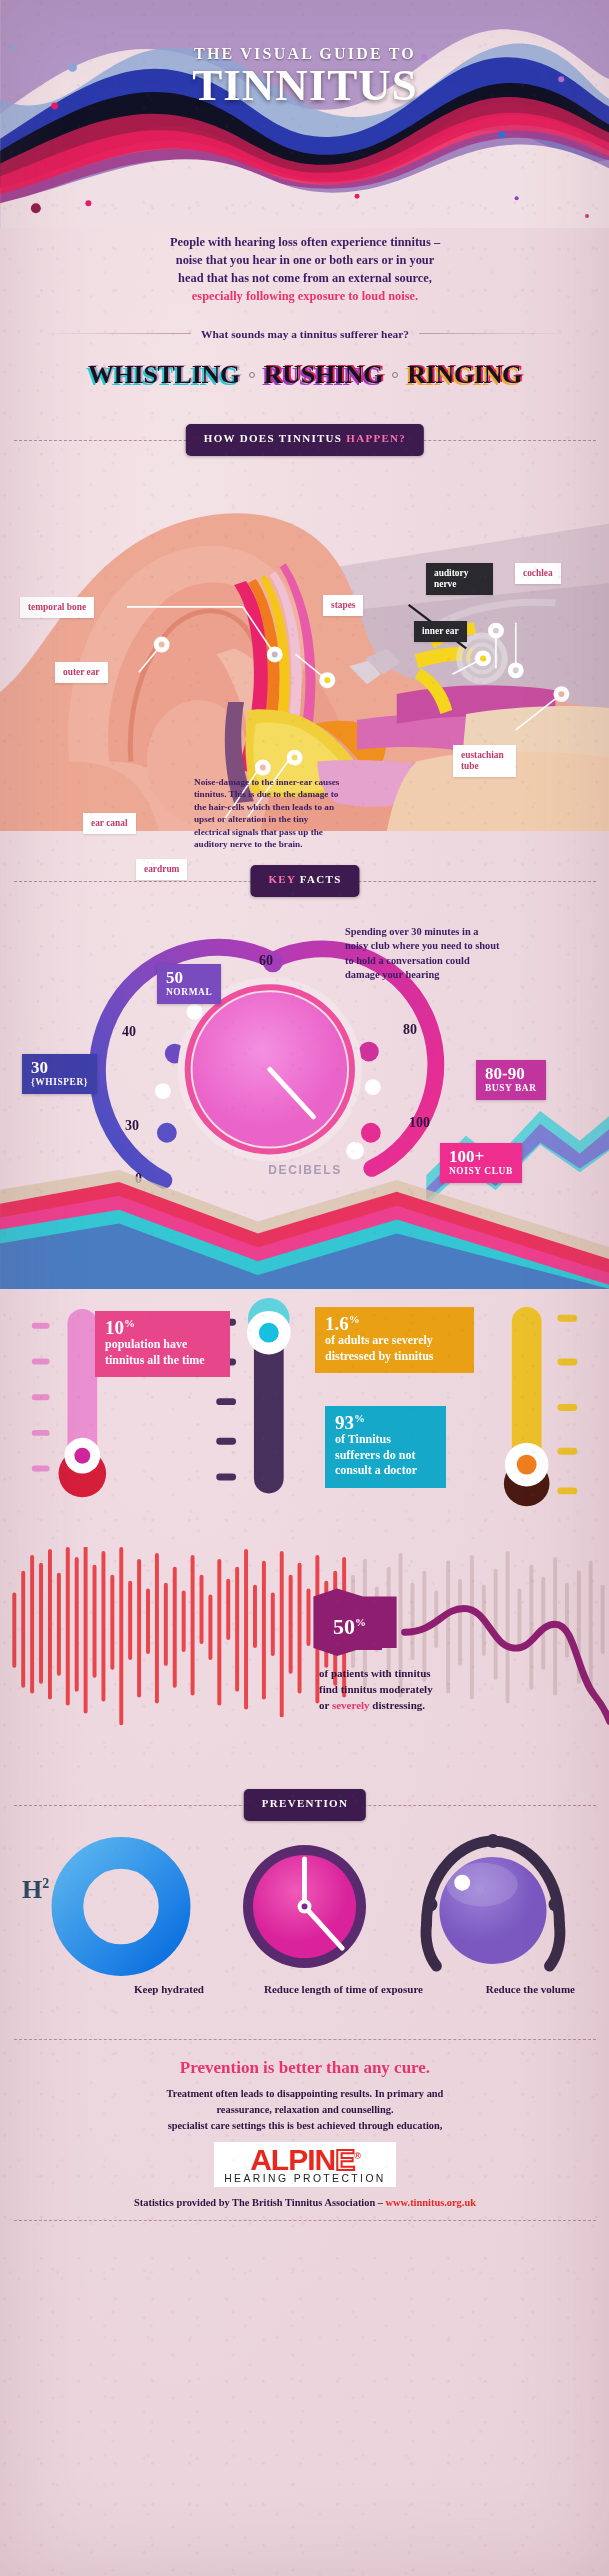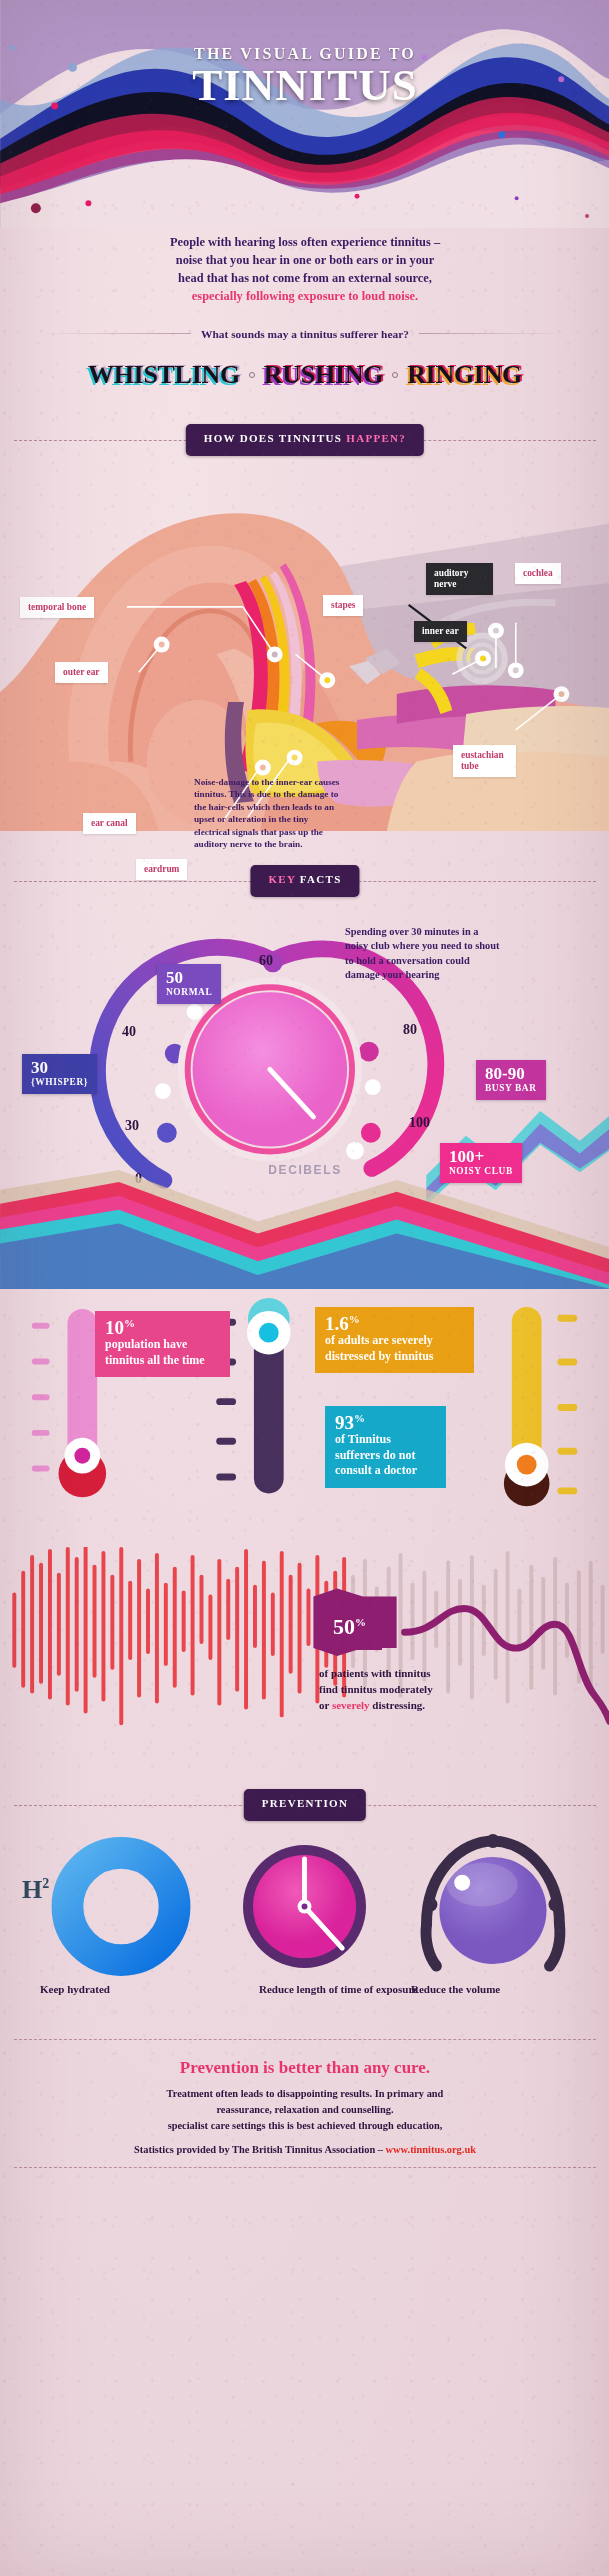--- a/index.html
+++ b/index.html
@@ -164,21 +164,21 @@
   .fifty-badge sup { font-size:11px; }
   .fifty-txt {
     position:absolute; left:319px; top:119px; width:178px; z-index:22;
     font-family:"Liberation Serif",serif; font-weight:bold;
     font-size:11px; line-height:1.45; color:#2d1340;
   }
   .fifty-txt .hl { color:#e8346b; }
 
   
   .prev-wrap { position:relative; height: 198px; }
-  .prev-item { position:absolute; text-align:left; width:164px; }
+  .prev-item { position:absolute; text-align:right; width:164px; }
   .prev-label {
     font-family:"Liberation Serif",serif; font-weight:bold;
     font-size:11px; color:#2d1340; line-height:1.3; margin-top:10px;
   }
   .h2o {
     position:absolute; left:22px; top:52px;
     font-family:"Liberation Serif",serif; font-weight:bold;
     font-size:26px; color:#2b4a5e;
   }
   .h2o sup { font-size:14px; }
@@ -662,20 +662,24 @@
   </div>
 
   <div class="footer">
     <div class="foot-rule"></div>
     <div class="foot-head">Prevention is better than any cure.</div>
     <div class="foot-body">
       <div>Treatment often leads to disappointing results. In primary and</div>
       <div>reassurance, relaxation and counselling.</div>
       <div>specialist care settings this is best achieved through education,</div>
     </div>
+    <div class="alpine">
+      <div class="alpine-top"><span class="r">ALP</span><span class="r">IN</span><span class="o">E</span><sup>®</sup></div>
+      <div class="alpine-sub">HEARING PROTECTION</div>
+    </div>
     <div class="foot-stats"><span>Statistics provided by The British Tinnitus Association – </span><span class="url">www.tinnitus.org.uk</span></div>
     <div class="foot-rule2"></div>
   </div>
 
   <div class="grain"></div>
   <div class="vignette"></div>
 </div>
 
 
 </body></html>

